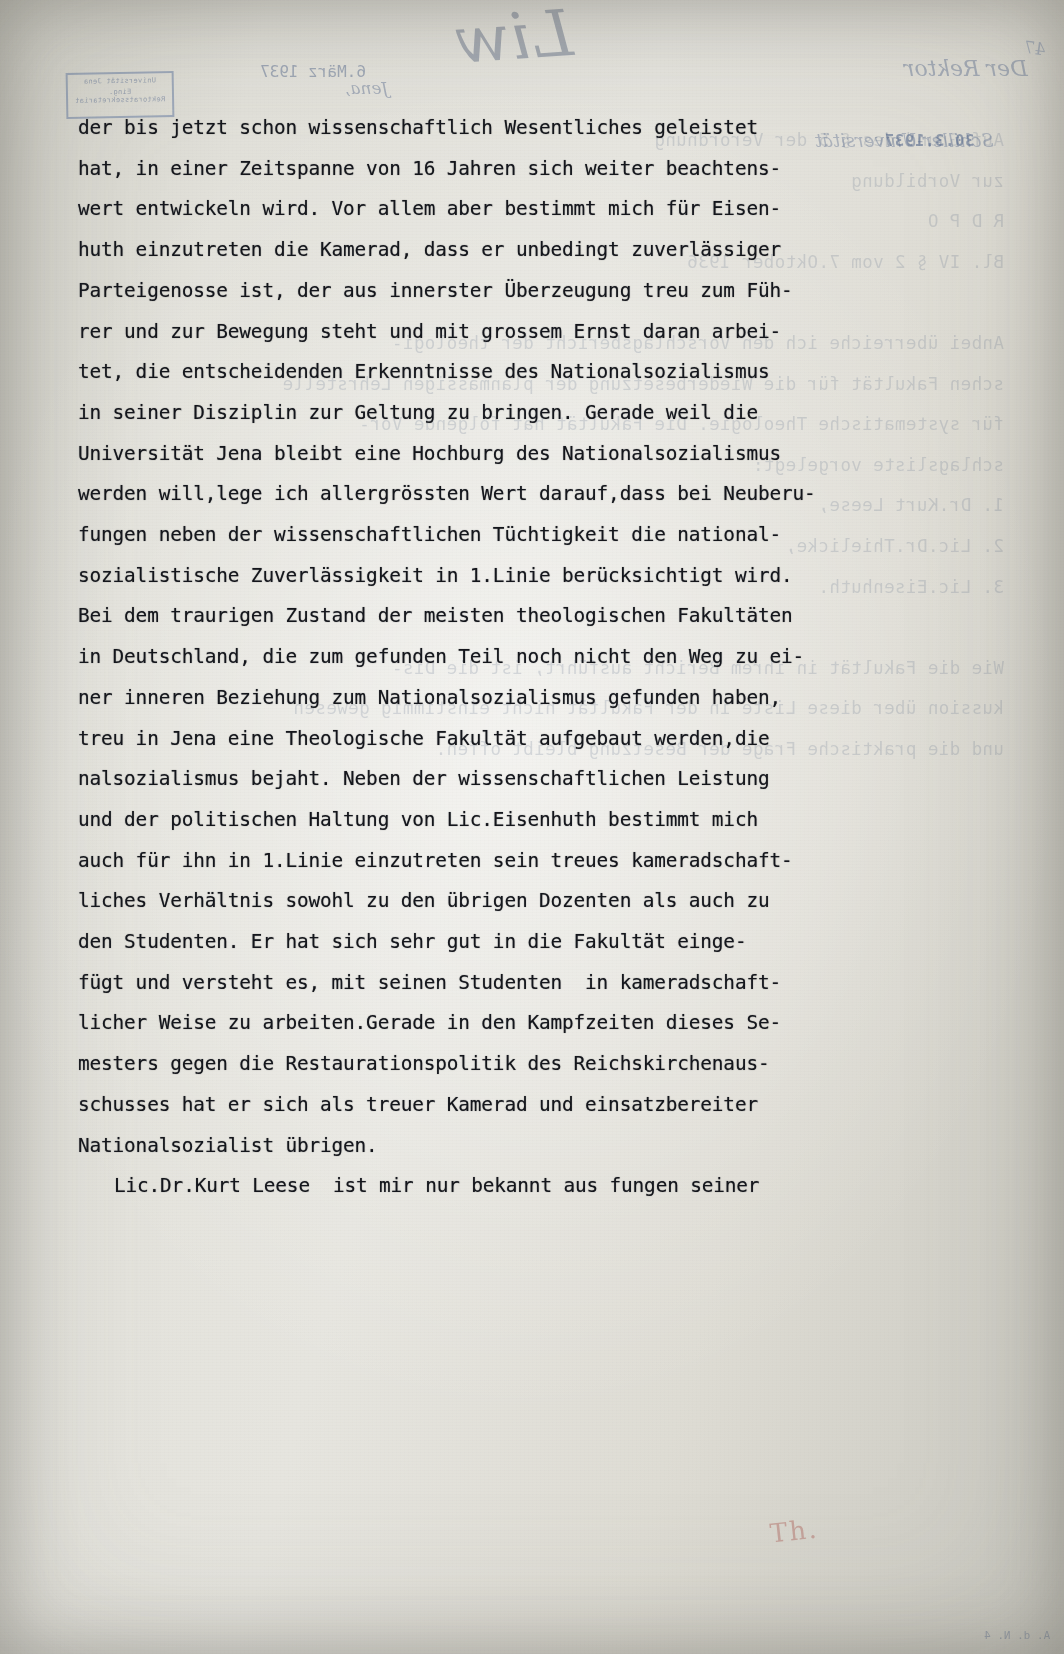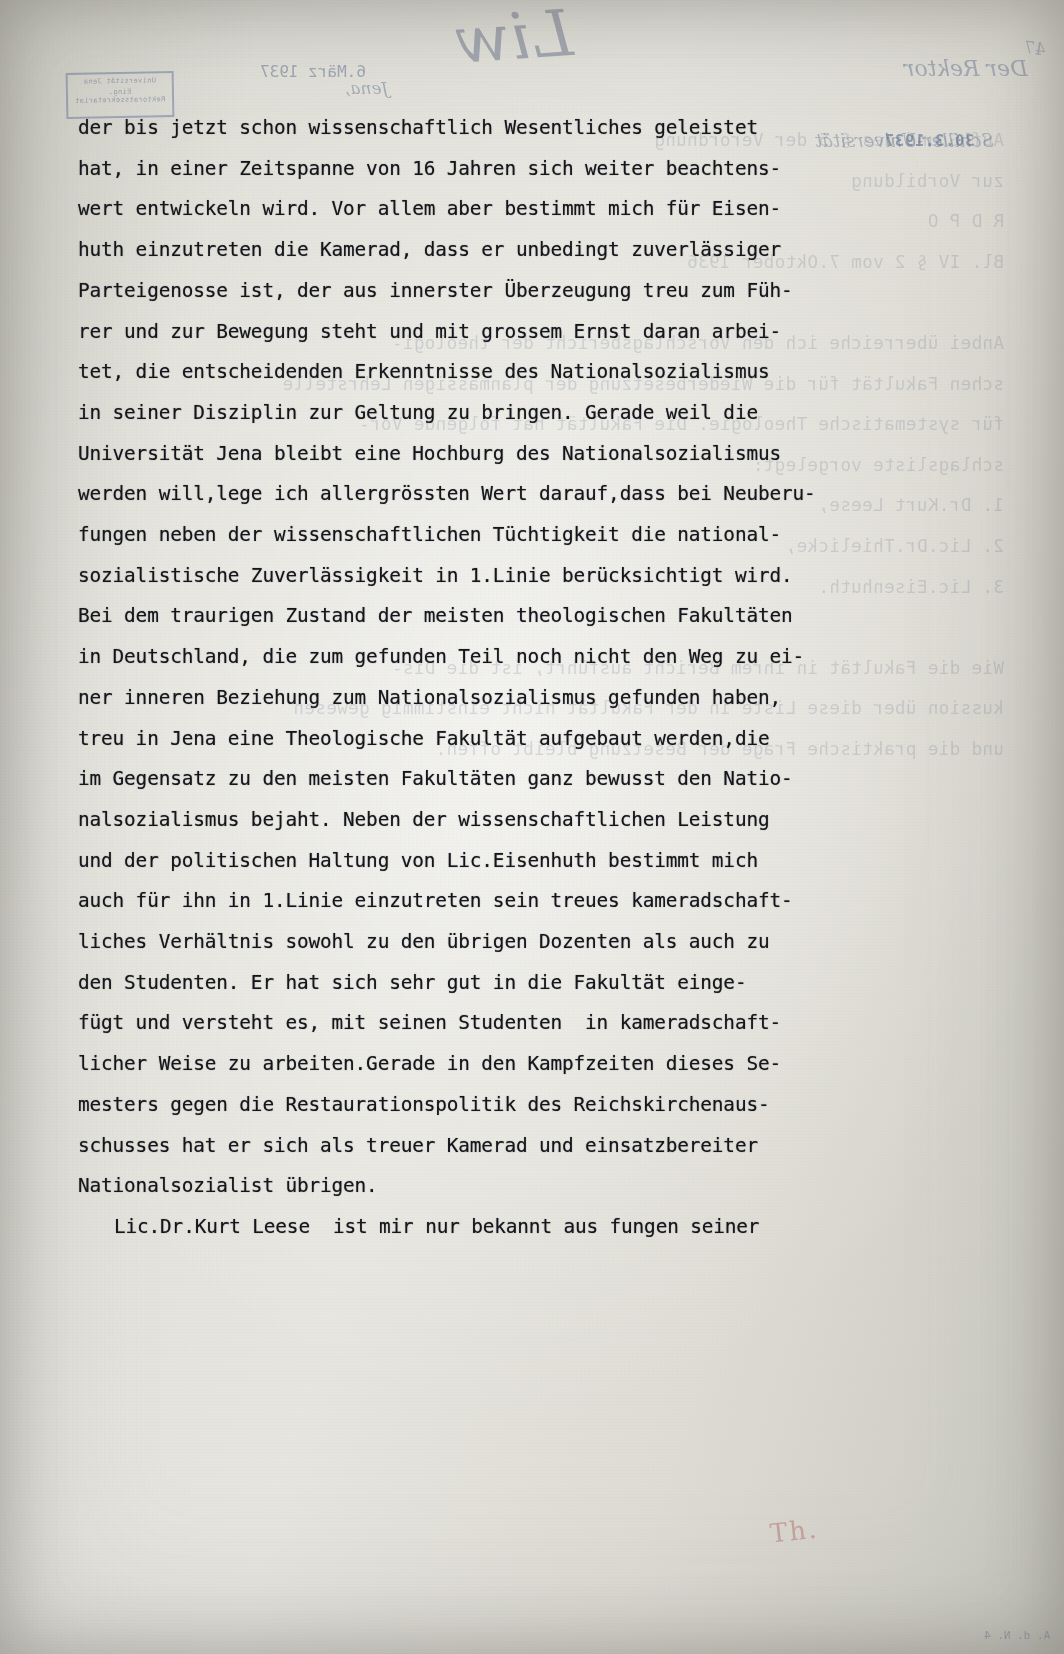--- a/index.html
+++ b/index.html
@@ -225,21 +225,20 @@
       <div class="tline">tet, die entscheidenden Erkenntnisse des Nationalsozialismus</div>
       <div class="tline">in seiner Disziplin zur Geltung zu bringen. Gerade weil die</div>
       <div class="tline">Universität Jena bleibt eine Hochburg des Nationalsozialismus</div>
       <div class="tline">werden will,lege ich allergrössten Wert darauf,dass bei Neuberu-</div>
       <div class="tline">fungen neben der wissenschaftlichen Tüchtigkeit die national-</div>
       <div class="tline">sozialistische Zuverlässigkeit in 1.Linie berücksichtigt wird.</div>
       <div class="tline">Bei dem traurigen Zustand der meisten theologischen Fakultäten</div>
       <div class="tline">in Deutschland, die zum gefunden Teil noch nicht den Weg zu ei-</div>
       <div class="tline">ner inneren Beziehung zum Nationalsozialismus gefunden haben,</div>
       <div class="tline">treu in Jena eine Theologische Fakultät aufgebaut werden,die</div>
-      <div class="tline">im Gegensatz zu den meisten Fakultäten ganz bewusst den Natio-</div>
       <div class="tline">nalsozialismus bejaht. Neben der wissenschaftlichen Leistung</div>
       <div class="tline">und der politischen Haltung von Lic.Eisenhuth bestimmt mich</div>
       <div class="tline">auch für ihn in 1.Linie einzutreten sein treues kameradschaft-</div>
       <div class="tline">liches Verhältnis sowohl zu den übrigen Dozenten als auch zu</div>
       <div class="tline">den Studenten. Er hat sich sehr gut in die Fakultät einge-</div>
       <div class="tline">fügt und versteht es, mit seinen Studenten  in kameradschaft-</div>
       <div class="tline">licher Weise zu arbeiten.Gerade in den Kampfzeiten dieses Se-</div>
       <div class="tline">mesters gegen die Restaurationspolitik des Reichskirchenaus-</div>
       <div class="tline">schusses hat er sich als treuer Kamerad und einsatzbereiter</div>
       <div class="tline">Nationalsozialist übrigen.</div>

